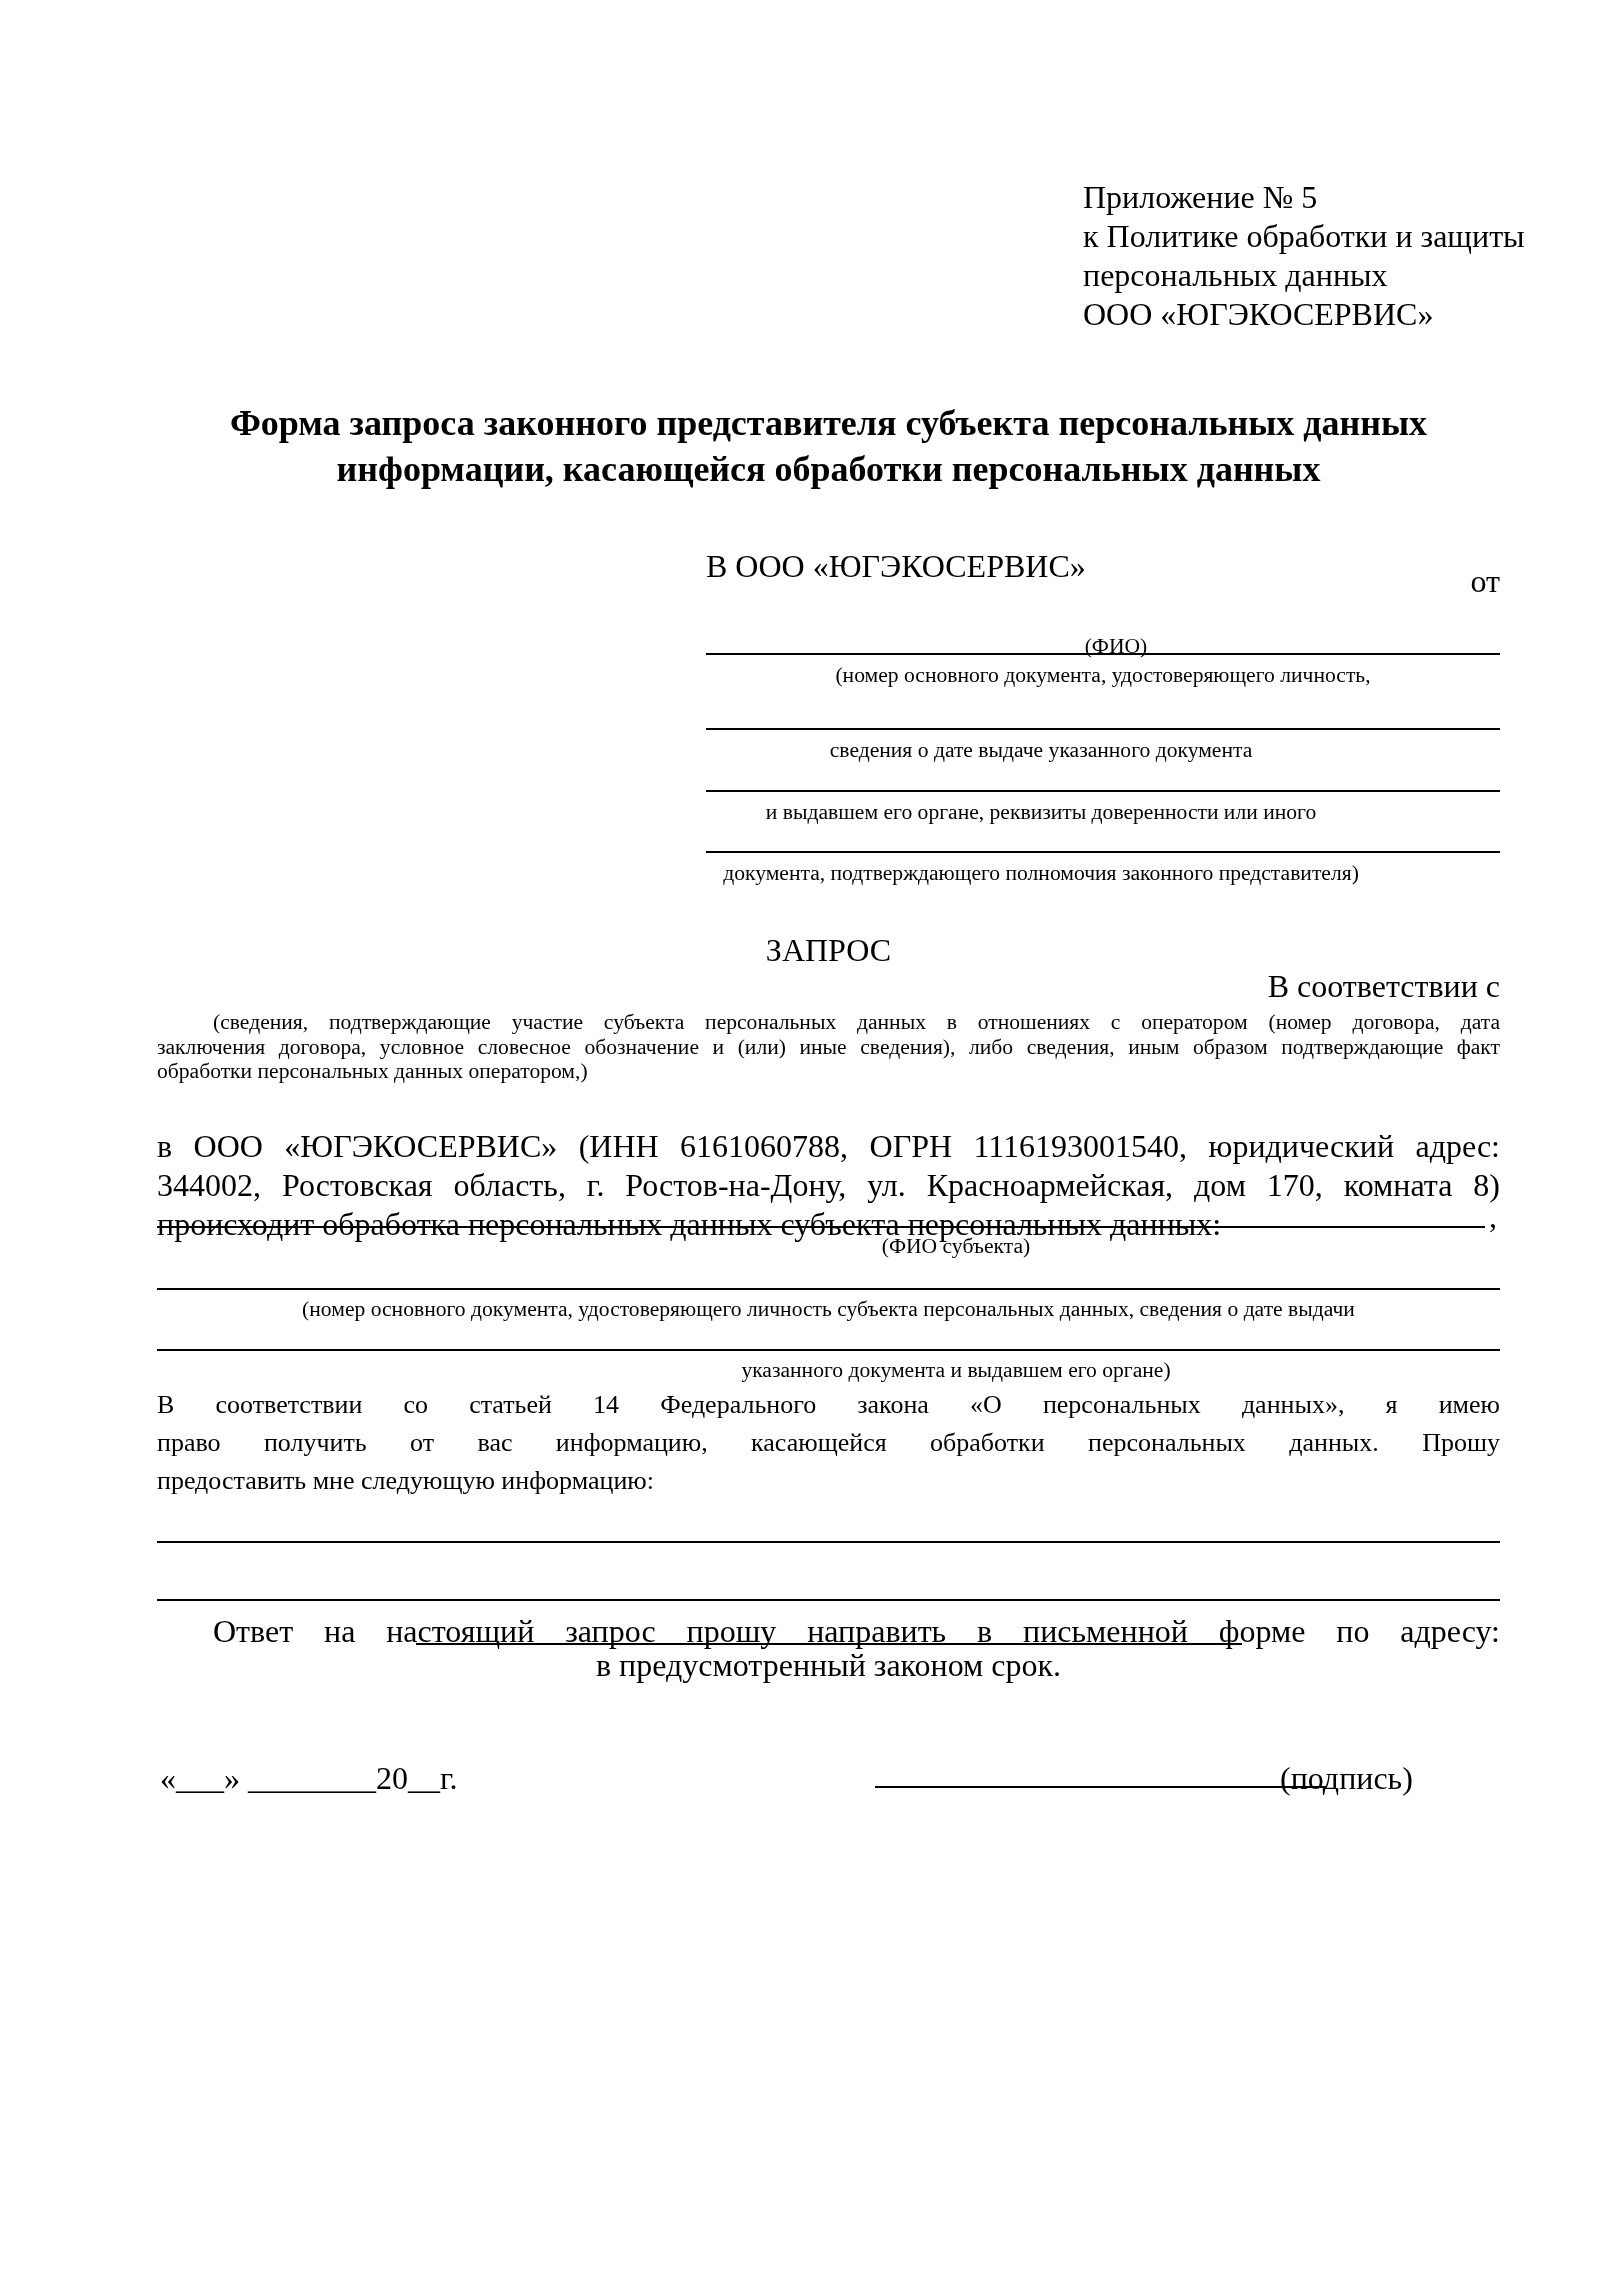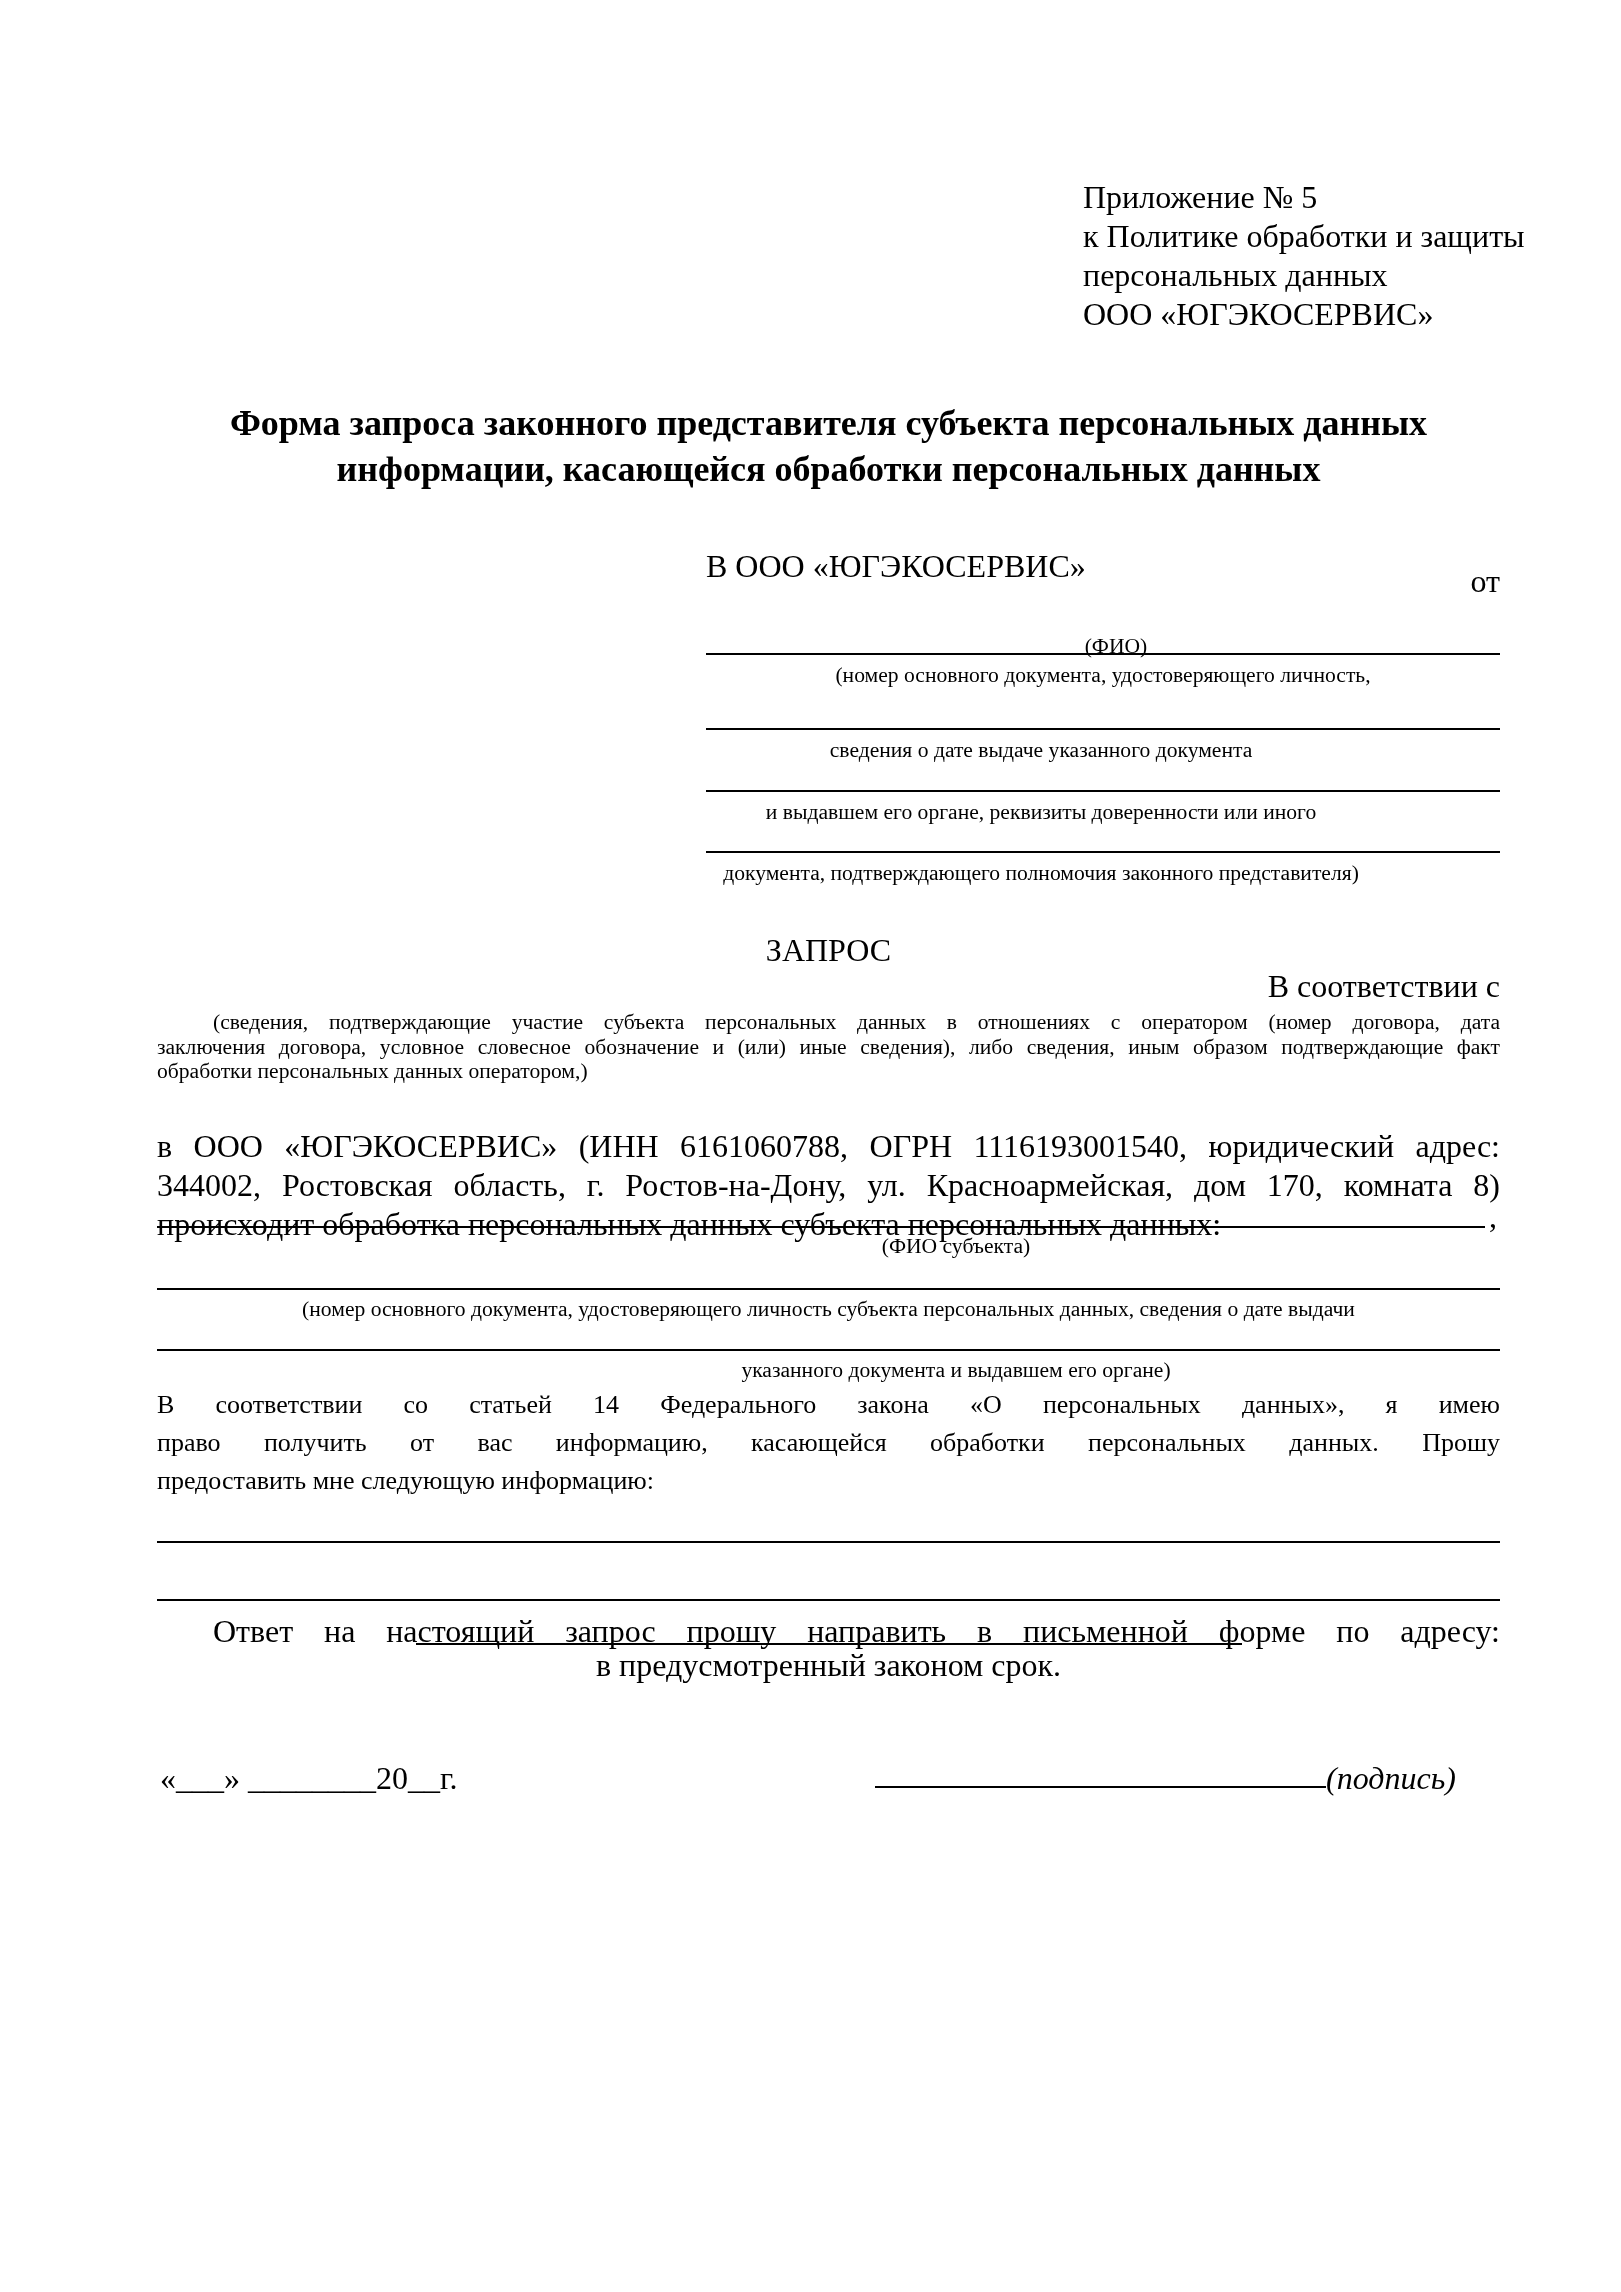--- a/index.html
+++ b/index.html
@@ -92,16 +92,16 @@
   <div class="abs hline" style="left:157px;top:1599px;width:1343px;"></div>
 
   <div class="abs t just" style="left:157px;top:1613px;width:1343px;text-indent:56px;">Ответ на настоящий запрос прошу направить в письменной форме по адресу:</div>
   <div class="abs fillrow" style="left:157px;top:1643px;width:1343px;height:33px;align-items:center;">
     <span style="width:826px;border-bottom:2.9px solid #000;margin-bottom:2px;"></span>
     <span class="t">в предусмотренный законом срок.</span>
   </div>
 
   <div class="abs t" style="left:160px;top:1760px;">«___» ________20__г.</div>
   <div class="abs hline" style="left:875px;top:1786px;width:451px;"></div>
-  <div class="abs t" style="left:1326px;top:1760px;font-style:italic;">(подпись)</div>
+  <div class="abs t" style="left:1280px;top:1760px;">(подпись)</div>
 
 </div>
 
 
 </body></html>

